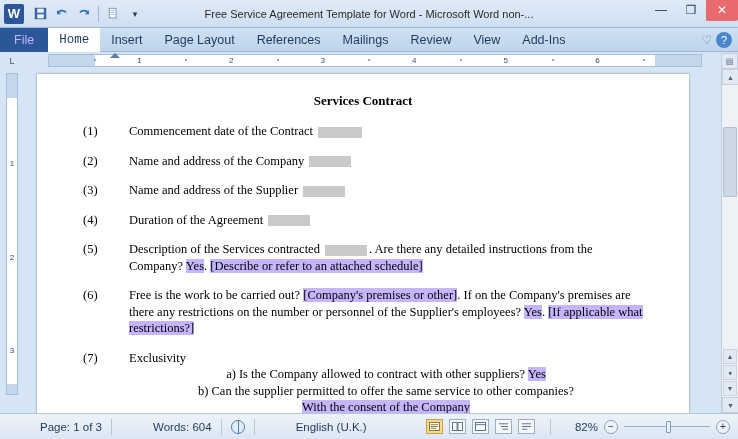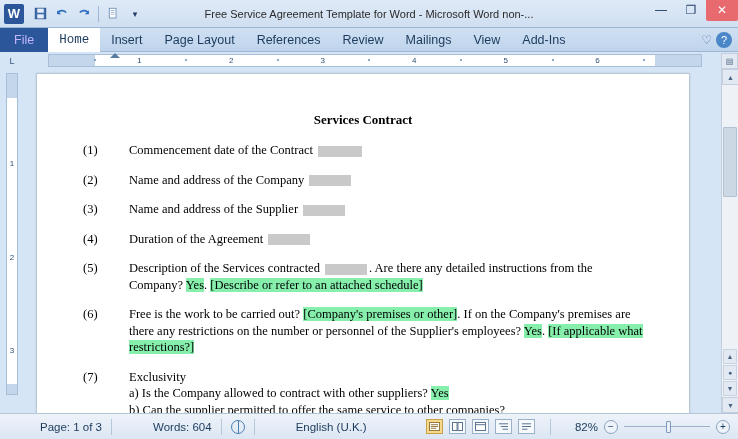--- a/index.html
+++ b/index.html
@@ -114,39 +114,39 @@
     position:absolute; top:16px; left:24px; right:36px; bottom:0;
     overflow:hidden;
   }
   .page {
     position:absolute; top:4px; left:12px; right:12px; bottom:-40px;
     background:#fff; border:1px solid #b7c7d8; box-shadow:0 0 2px rgba(0,0,0,.12);
   }
   .doc {
     padding:18px 46px 0 46px;
     font-family:"Liberation Serif", serif;
-    font-size:12.5px; color:#000; line-height:1.32;margin-top:19px;
+    font-size:12.5px; color:#000; line-height:1.32;
   }
   .doc-title {
     text-align:center; font-weight:bold; font-size:13px; margin-bottom:14px;
   }
   .clause { display:flex; margin-bottom:13px; }
   .clause .num { width:46px; flex:none; }
   .clause .body { flex:1; }
   .field {
     display:inline-block; background:#c9c9c9; min-width:42px; height:11px;
     vertical-align:middle; margin:0 2px;
   }
   .field.w1 { width:44px; }
   .field.w2 { width:36px; }
   .field.w3 { width:40px; }
   .field.w4 { width:36px; }
   .field.w5 { width:36px; }
-  .hl { background:#86efac; }
-  .sub { display:block; }
+  .hl { background:#c4b5fd; }
+  .sub { display:block;text-align:center; }
 
   
   .vscroll {
     position:absolute; right:0; top:16px; bottom:0; width:17px;
     background:#eef2f7; border-left:1px solid #c3cfdd;
   }
   .vs-btn {
     width:17px; height:16px; display:flex; align-items:center; justify-content:center;
     font-size:7px; color:#4a6585; background:#e2e9f2; border:1px solid #c3cfdd;
   }
@@ -243,22 +243,22 @@
       <div class="win-btn close">✕</div>
     </div>
   </div>
 
   <div class="ribbon">
     <div class="tab file">File</div>
     <div class="tab active">Home</div>
     <div class="tab">Insert</div>
     <div class="tab">Page Layout</div>
     <div class="tab">References</div>
+    <div class="tab">Mailings</div>
     <div class="tab">Review</div>
-    <div class="tab">Mailings</div>
     <div class="tab">View</div>
     <div class="tab">Add-Ins</div>
     <div class="ribbon-right">
       <span class="heart">♡</span>
       <span class="help">?</span>
     </div>
   </div>
 
   <div class="work">
 

